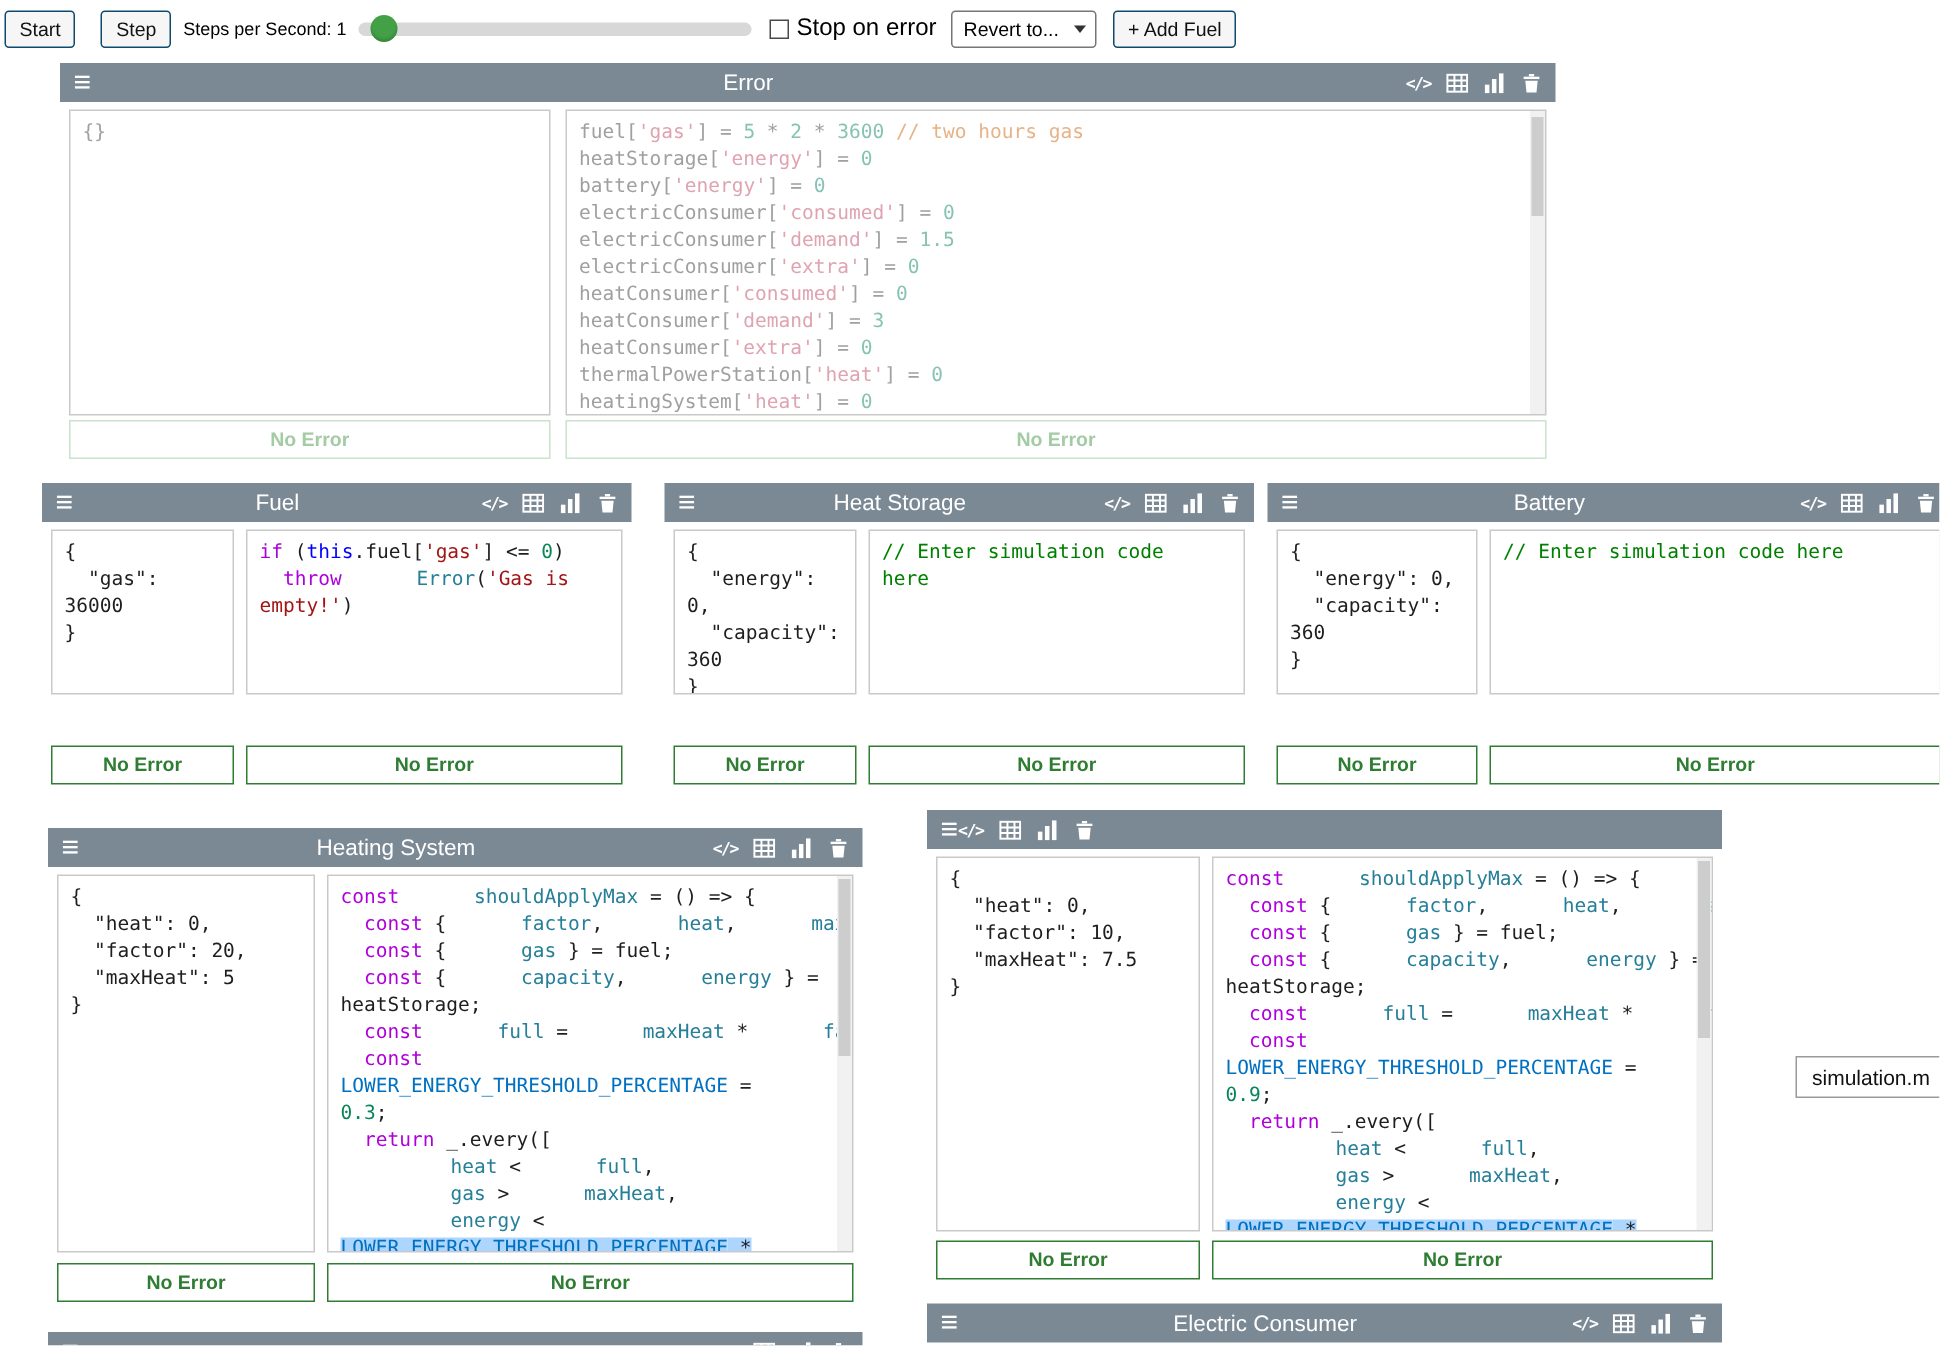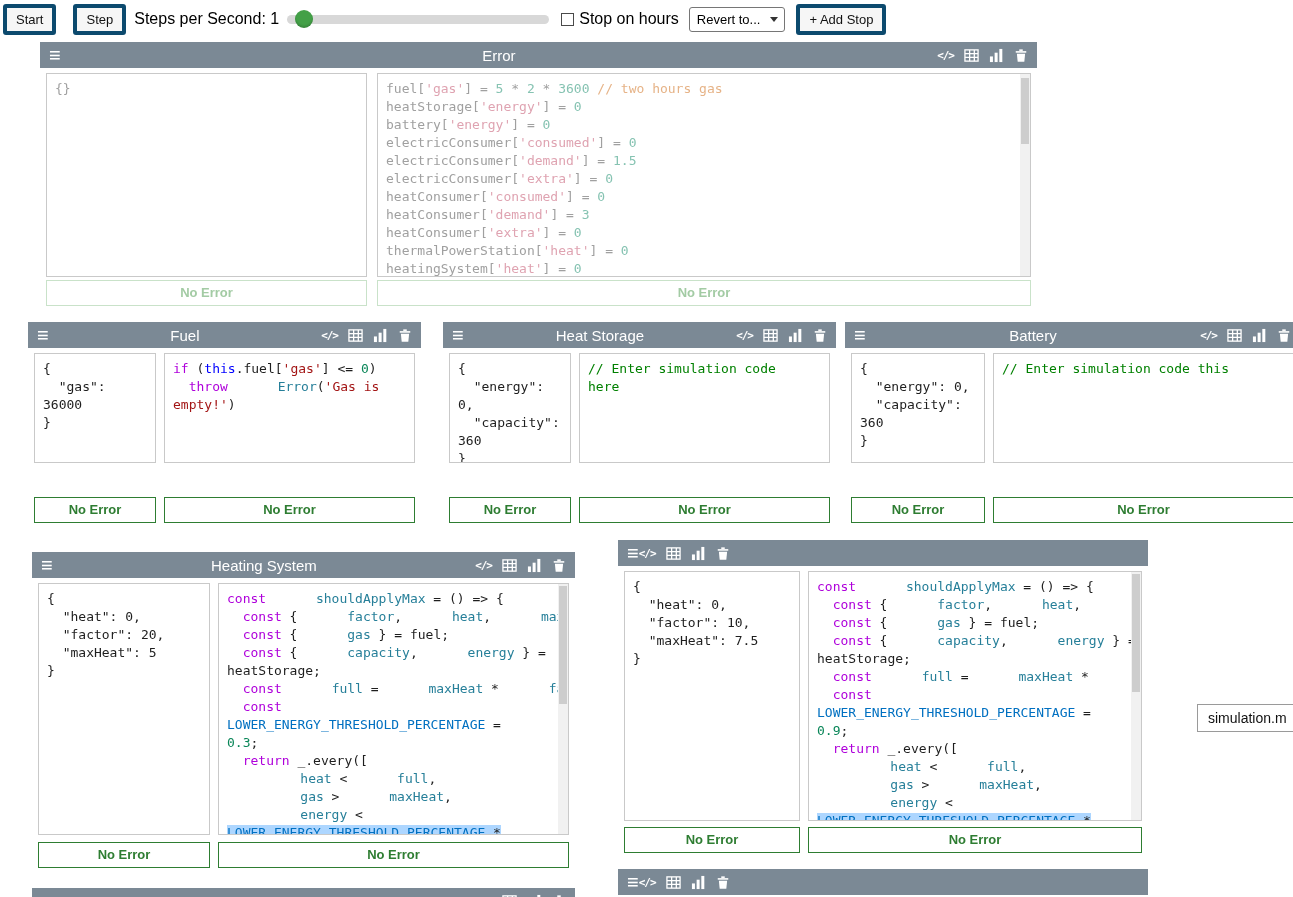--- a/index.html
+++ b/index.html
@@ -6,26 +6,26 @@
   html,body { background:#fff; }
   #viewport{
     position:relative; width:1293px; height:897px; overflow:hidden;
     background:#fff; font-family:"Liberation Sans", sans-serif;
   }
 
   
   #toolbar{ display:flex; align-items:center; padding:4px 0 0 3px; height:34px; }
   .tb-btn{
     font:13px "Liberation Sans", sans-serif; color:#111;
-    background:#f6f6f6; border:4px solid #0c4a6e; border-radius:3px;
+    background:#f6f6f6; border:1px solid #0c4a6e; border-radius:3px;
     padding:4px 9px; cursor:pointer;
   }
   #start-btn{ margin-right:17px; }
   #step-btn{ margin-right:8px; }
-  .sps-label{ font-size:16px; color:#000; margin-right:8px; white-space:pre; }
+  .sps-label{ font-size:12px; color:#000; margin-right:8px; white-space:pre; }
   #slider{ position:relative; width:262px; height:20px; margin-right:12px; cursor:pointer; }
   #slider .track{ position:absolute; left:0; right:0; top:6px; height:9px; background:#d8d8d8; border-radius:5px; }
   #slider .thumb{ position:absolute; left:8px; top:1px; width:18px; height:18px; border-radius:50%; background:#43a047; box-shadow:inset 0 -2px 2px rgba(0,0,0,.15); }
   .stop-wrap{ display:flex; align-items:center; margin-right:10px; }
   .checkbox{ width:13px; height:13px; border:1px solid #4a4a4a; background:#fff; display:inline-block; margin-right:5px; }
   .stop-label{ font-size:16px; color:#000; }
   .select{
     position:relative; border:1px solid #767676; border-radius:3px; background:#fff;
     font-size:13px; color:#000; padding:4px 24px 4px 7px; margin-right:11px; cursor:pointer;
   }
@@ -137,27 +137,27 @@
   <div id="toolbar">
     <button id="start-btn" class="tb-btn">Start</button>
     <button id="step-btn" class="tb-btn">Step</button>
     <span class="sps-label"><span>Steps per Second:</span> <span>1</span></span>
     <div id="slider">
       <div class="track"></div>
       <div class="thumb"></div>
     </div>
     <span class="stop-wrap">
       <span class="checkbox"></span>
-      <span class="stop-label">Stop on hours</span>
+      <span class="stop-label">Stop on error</span>
     </span>
     <div class="select">
       <span>Revert to...</span>
       <span class="caret"></span>
     </div>
-    <button class="tb-btn">+ Add Stop</button>
+    <button class="tb-btn">+ Add Fuel</button>
   </div>
 
   <div id="cells">
       <section class="cell pale" id="cell-reset">
         <div class="cell-header">
           <span class="burger">≡</span>
           <span class="cell-title">Error</span>
           <span class="header-icons">
             <span class="hicon code-badge">&lt;/&gt;</span>
             <span class="hicon">
@@ -336,21 +336,21 @@
               </svg>
             </span>
           </span>
         </div>
         <div class="cell-body">
           <div class="pane pane-json">{
   "energy": 0,
   "capacity":
 360
 }</div>
-          <div class="pane pane-code"><span class="code-line"><span class="tok-c">// Enter simulation code this</span></span></div>
+          <div class="pane pane-code"><span class="code-line"><span class="tok-c">// Enter simulation code here</span></span></div>
         </div>
         <div class="cell-footer">
           <div class="err">No Error</div>
           <div class="err">No Error</div>
         </div>
       </section>
       <section class="cell" id="cell-heating-system">
         <div class="cell-header">
           <span class="burger">≡</span>
           <span class="cell-title">Heating System</span>
@@ -445,20 +445,21 @@
           <div class="pane pane-code has-sb"><span class="code-line"><span class="tok-k">const</span><span class="tok-p"> </span><span class="tok-v">shouldApplyMax</span><span class="tok-p"> = () =&gt; {</span></span><span class="code-line"><span class="tok-p">  </span><span class="tok-k">const</span><span class="tok-p"> { </span><span class="tok-v">factor</span><span class="tok-p">, </span><span class="tok-v">heat</span><span class="tok-p">, </span><span class="tok-v">maxHeat</span><span class="tok-p"> } = $;</span></span><span class="code-line"><span class="tok-p">  </span><span class="tok-k">const</span><span class="tok-p"> { </span><span class="tok-v">gas</span><span class="tok-p"> } = fuel;</span></span><span class="code-line"><span class="tok-p">  </span><span class="tok-k">const</span><span class="tok-p"> { </span><span class="tok-v">capacity</span><span class="tok-p">, </span><span class="tok-v">energy</span><span class="tok-p"> } =</span></span><span class="code-line"><span class="tok-p">heatStorage;</span></span><span class="code-line"><span class="tok-p">  </span><span class="tok-k">const</span><span class="tok-p"> </span><span class="tok-v">full</span><span class="tok-p"> = </span><span class="tok-v">maxHeat</span><span class="tok-p"> * </span><span class="tok-v">factor</span><span class="tok-p">;</span></span><span class="code-line"><span class="tok-p">  </span><span class="tok-k">const</span></span><span class="code-line"><span class="tok-cc">LOWER_ENERGY_THRESHOLD_PERCENTAGE</span><span class="tok-p"> =</span></span><span class="code-line"><span class="tok-n">0.9</span><span class="tok-p">;</span></span><span class="code-line"><span class="tok-p">  </span><span class="tok-k">return</span><span class="tok-p"> _.every([</span></span><span class="code-line"><span class="tok-p">    </span><span class="tok-v">heat</span><span class="tok-p"> &lt; </span><span class="tok-v">full</span><span class="tok-p">,</span></span><span class="code-line"><span class="tok-p">    </span><span class="tok-v">gas</span><span class="tok-p"> &gt; </span><span class="tok-v">maxHeat</span><span class="tok-p">,</span></span><span class="code-line"><span class="tok-p">    </span><span class="tok-v">energy</span><span class="tok-p"> &lt;</span></span><span class="code-line"><span class="tok-cc sel">LOWER_ENERGY_THRESHOLD_PERCENTAGE</span><span class="tok-p sel"> *</span></span><div class="sb"><div class="sb-thumb"></div></div></div>
         </div>
         <div class="cell-footer">
           <div class="err">No Error</div>
           <div class="err">No Error</div>
         </div>
       </section>
       <section class="cell" id="cell-electric-consumer">
         <div class="cell-header">
           <span class="burger">≡</span>
+          <span class="cell-title">Electric Consumer</span>
           <span class="header-icons">
             <span class="hicon code-badge">&lt;/&gt;</span>
             <span class="hicon">
               <svg viewBox="0 0 16 16" width="15" height="15">
                 <g stroke="#fff" stroke-width="1.4" fill="none">
                   <rect x="1" y="2" width="14" height="12"></rect>
                   <line x1="1" y1="6" x2="15" y2="6"></line>
                   <line x1="1" y1="10" x2="15" y2="10"></line>
                   <line x1="6" y1="2" x2="6" y2="14"></line>
                   <line x1="11" y1="2" x2="11" y2="14"></line>

